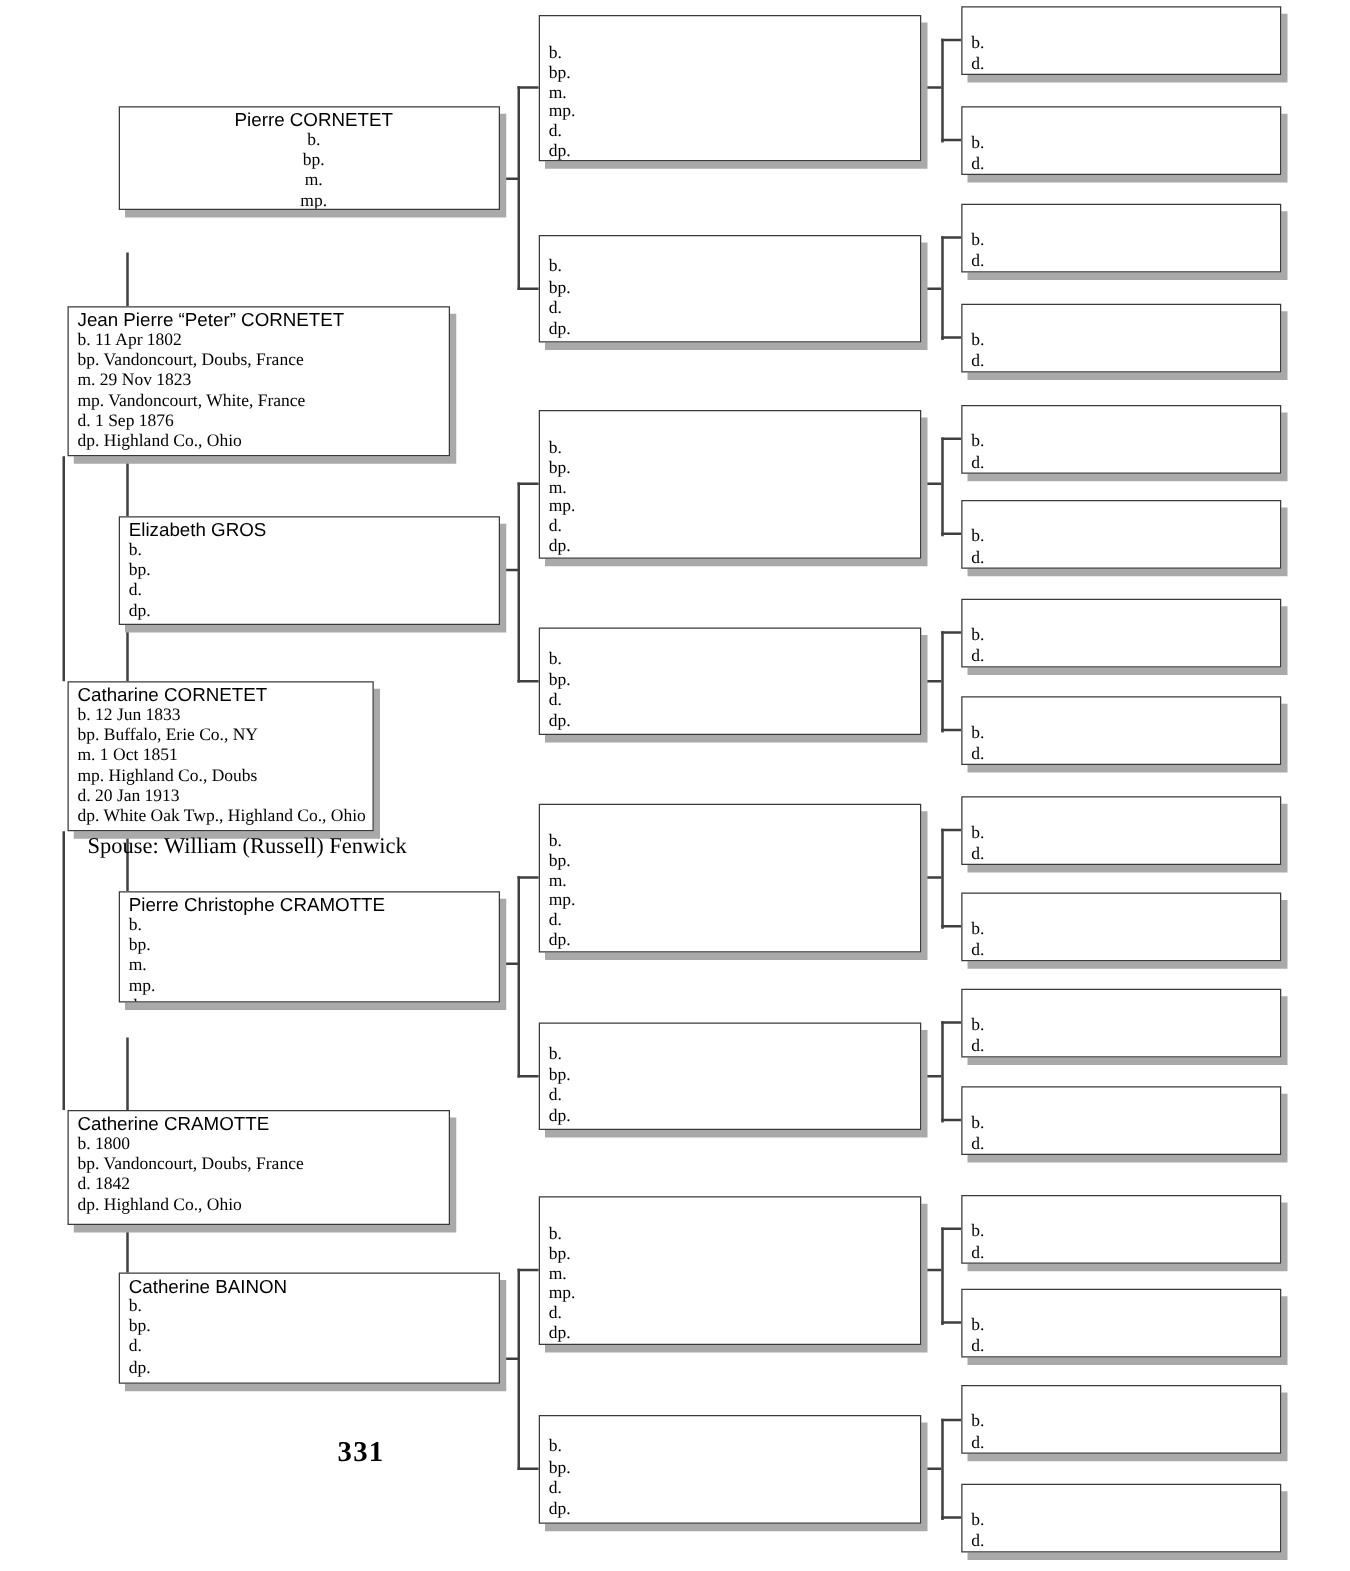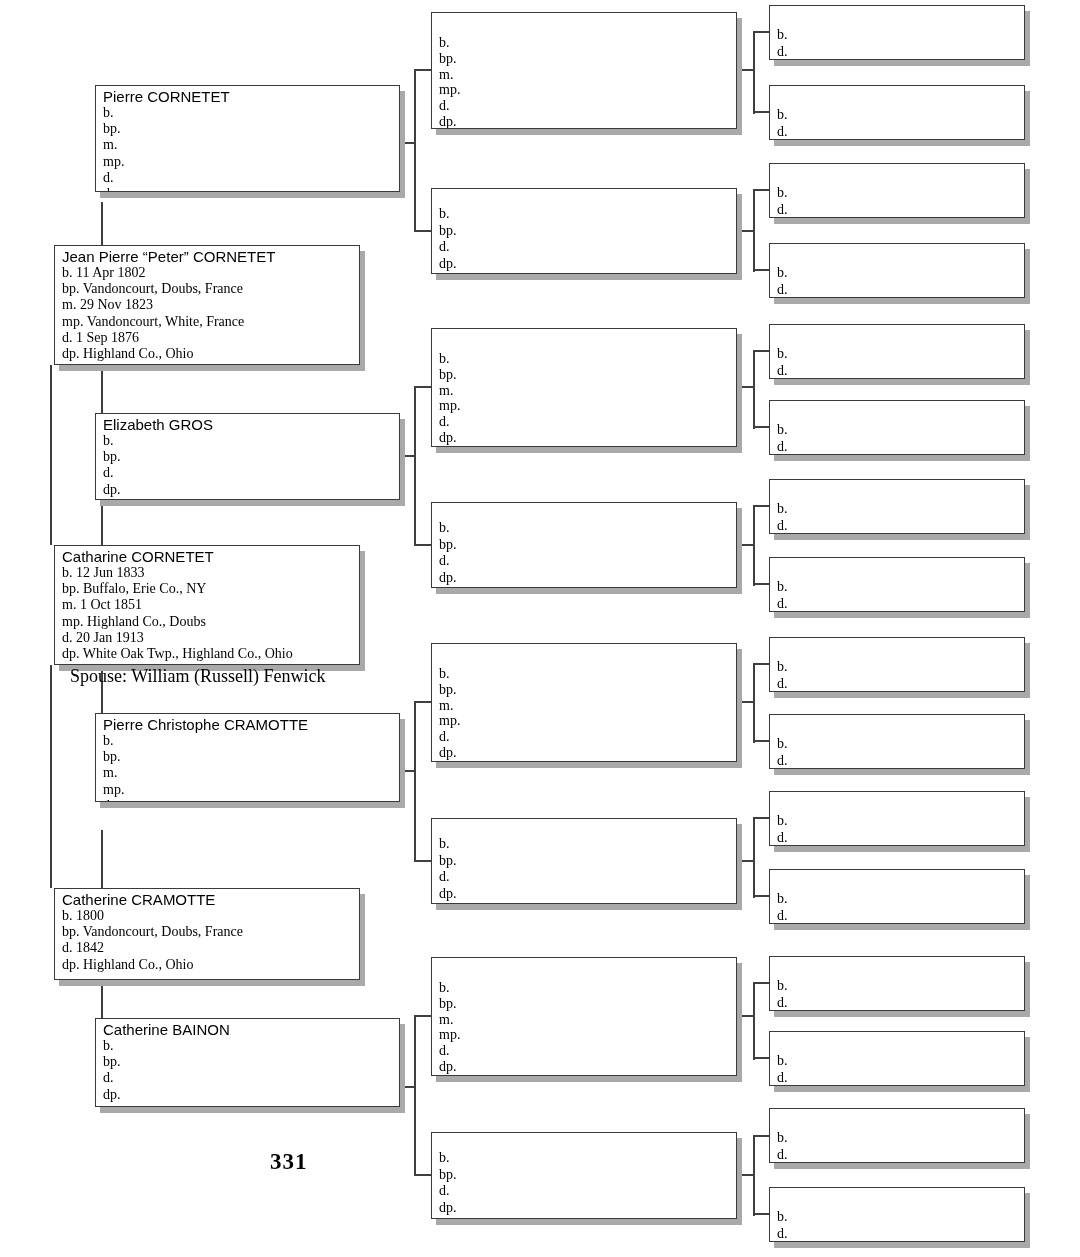--- a/index.html
+++ b/index.html
@@ -91,21 +91,21 @@
     <div class="cline" style="left: 753px; top: 663px; width: 16px; height: 2px;"></div>
     <div class="cline" style="left: 753px; top: 740px; width: 16px; height: 2px;"></div>
     <div class="cline" style="left: 753px; top: 817px; width: 16px; height: 2px;"></div>
     <div class="cline" style="left: 753px; top: 895px; width: 16px; height: 2px;"></div>
     <div class="cline" style="left: 753px; top: 982px; width: 16px; height: 2px;"></div>
     <div class="cline" style="left: 753px; top: 1057px; width: 16px; height: 2px;"></div>
     <div class="cline" style="left: 753px; top: 1135px; width: 16px; height: 2px;"></div>
     <div class="cline" style="left: 753px; top: 1213px; width: 16px; height: 2px;"></div>
   </div>
 <div id="boxes-layer">
-    <div class="pbox named" style="left: 54px; top: 545px; width: 306px; height: 120px;">
+    <div class="pbox named" style="left: 54px; top: 545px; width: 245px; height: 120px;">
       <div class="pname">Catharine CORNETET</div>
       <div class="dline">b. 12 Jun 1833</div>
       <div class="dline">bp. Buffalo, Erie Co., NY</div>
       <div class="dline">m. 1 Oct 1851</div>
       <div class="dline">mp. Highland Co., Doubs</div>
       <div class="dline">d. 20 Jan 1913</div>
       <div class="dline">dp. White Oak Twp., Highland Co., Ohio</div>
     </div>
     <div class="pbox named" style="left: 54px; top: 245px; width: 306px; height: 120px;">
       <div class="pname">Jean Pierre “Peter” CORNETET</div>
@@ -116,21 +116,21 @@
       <div class="dline">d. 1 Sep 1876</div>
       <div class="dline">dp. Highland Co., Ohio</div>
     </div>
     <div class="pbox named" style="left: 54px; top: 888px; width: 306px; height: 92px;">
       <div class="pname">Catherine CRAMOTTE</div>
       <div class="dline">b. 1800</div>
       <div class="dline">bp. Vandoncourt, Doubs, France</div>
       <div class="dline">d. 1842</div>
       <div class="dline">dp. Highland Co., Ohio</div>
     </div>
-    <div class="pbox named" style="left: 95px; top: 85px; width: 305px; height: 107px;">
+    <div class="pbox named" style="left: 95px; top: 85px; width: 305px; height: 83px; text-align: center;">
       <div class="pname">Pierre CORNETET</div>
       <div class="dline">b.</div>
       <div class="dline">bp.</div>
       <div class="dline">m.</div>
       <div class="dline">mp.</div>
       <div class="dline">d.</div>
       <div class="dline">dp.</div>
     </div>
     <div class="pbox named" style="left: 95px; top: 413px; width: 305px; height: 87px;">
       <div class="pname">Elizabeth GROS</div>

